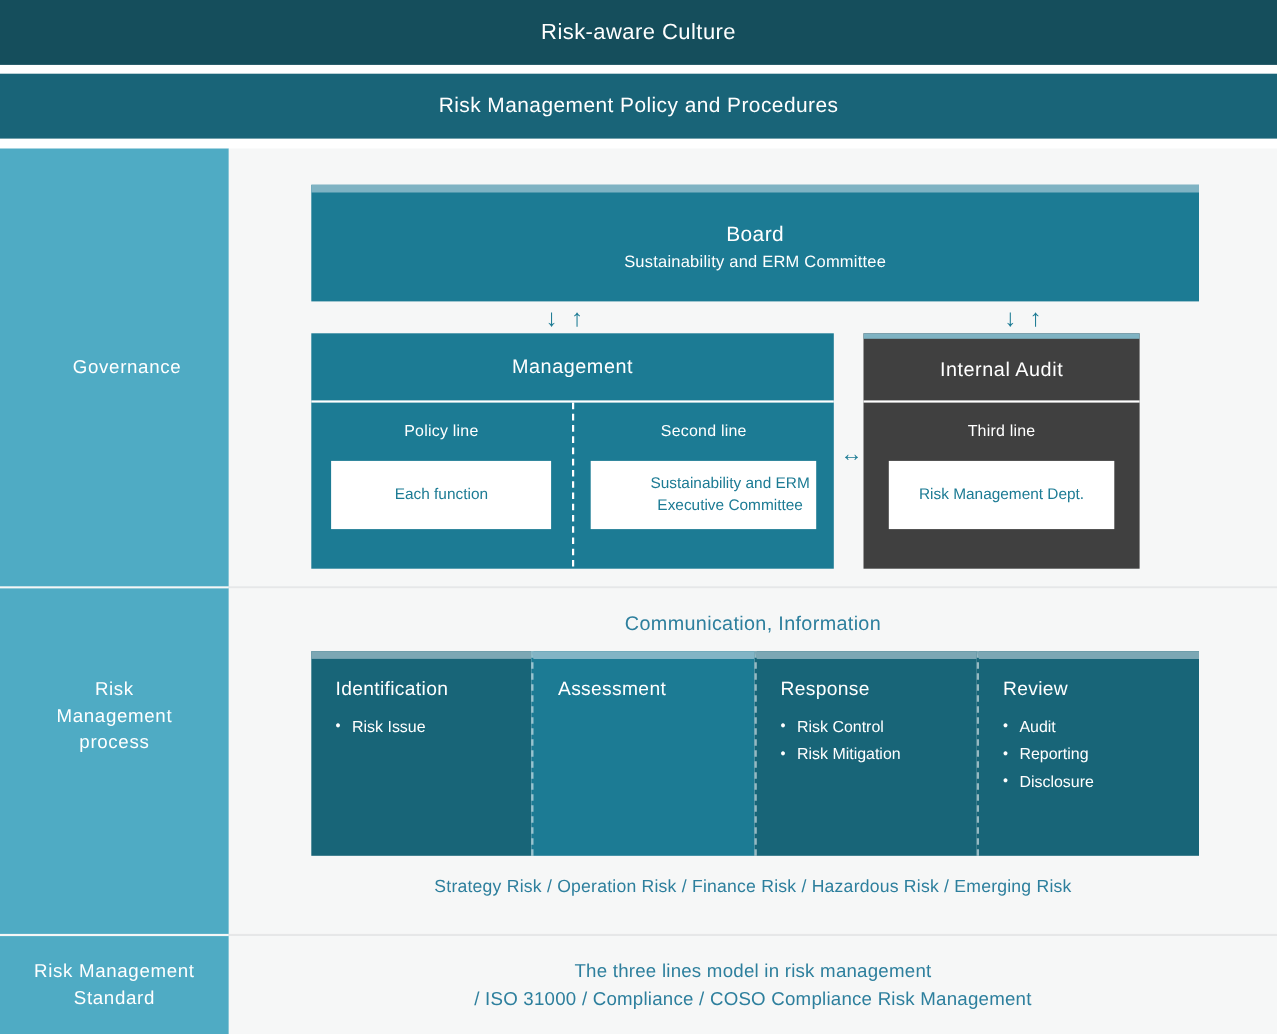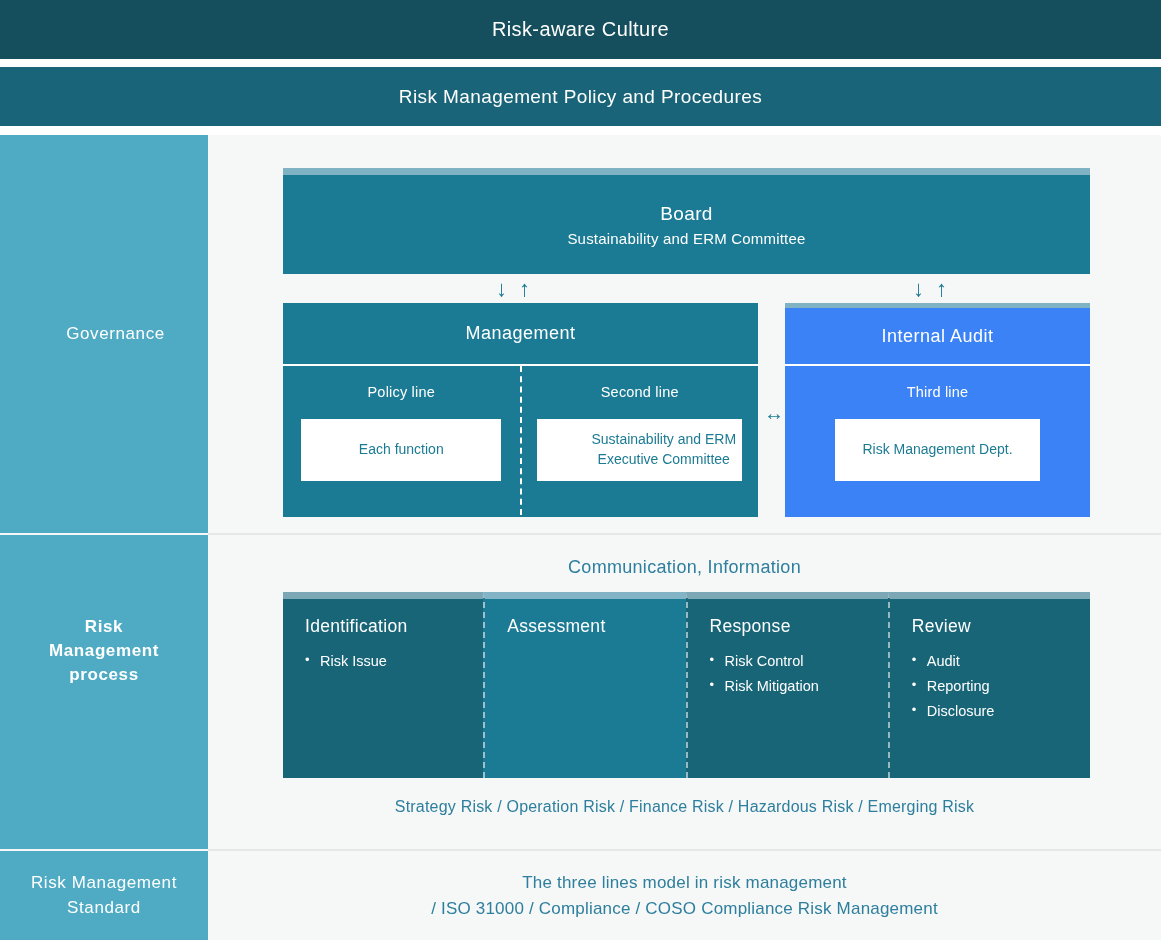--- a/index.html
+++ b/index.html
@@ -55,21 +55,21 @@
     background: #4fabc4;
     color: #ffffff;
     display: flex;
     align-items: center;
     justify-content: center;
     text-align: center;
     font-size: 17px;
     line-height: 1.42;
     letter-spacing: 0.6px;
   }
-  .row-process .sidebar { align-items: flex-start; padding-top: 80px; font-weight: bold; }
+  .row-process .sidebar { align-items: flex-start; padding-top: 80px; }
   .row-governance .sidebar { border-bottom: 2px solid #f6f7f7; padding-left: 23px; }
   .row-process .sidebar    { border-bottom: 2px solid #f6f7f7; }
 
   .content {
     flex: 1 1 auto;
     background: #f6f7f7;
     position: relative;
   }
   .row-governance .content { border-bottom: 2px solid #e6e7e8; }
   .row-process    .content { border-bottom: 2px solid #e6e7e8; }
@@ -108,22 +108,22 @@
   
   .mgmt {
     position: absolute;
     left: 75px; top: 168px;
     width: 475px; height: 214px;
     background: #1c7b94;
   }
   .audit {
     position: absolute;
     left: 577px; top: 168px;
-    width: 305px; height: 214px;
-    background: #3b82f6;
+    width: 251px; height: 214px;
+    background: #404040;
     border-top: 5px solid #7fb3c3;
   }
   .box-header {
     height: 63px;
     display: flex;
     align-items: center;
     justify-content: center;
     color: #ffffff;
     font-size: 18px;
     letter-spacing: 0.5px;

